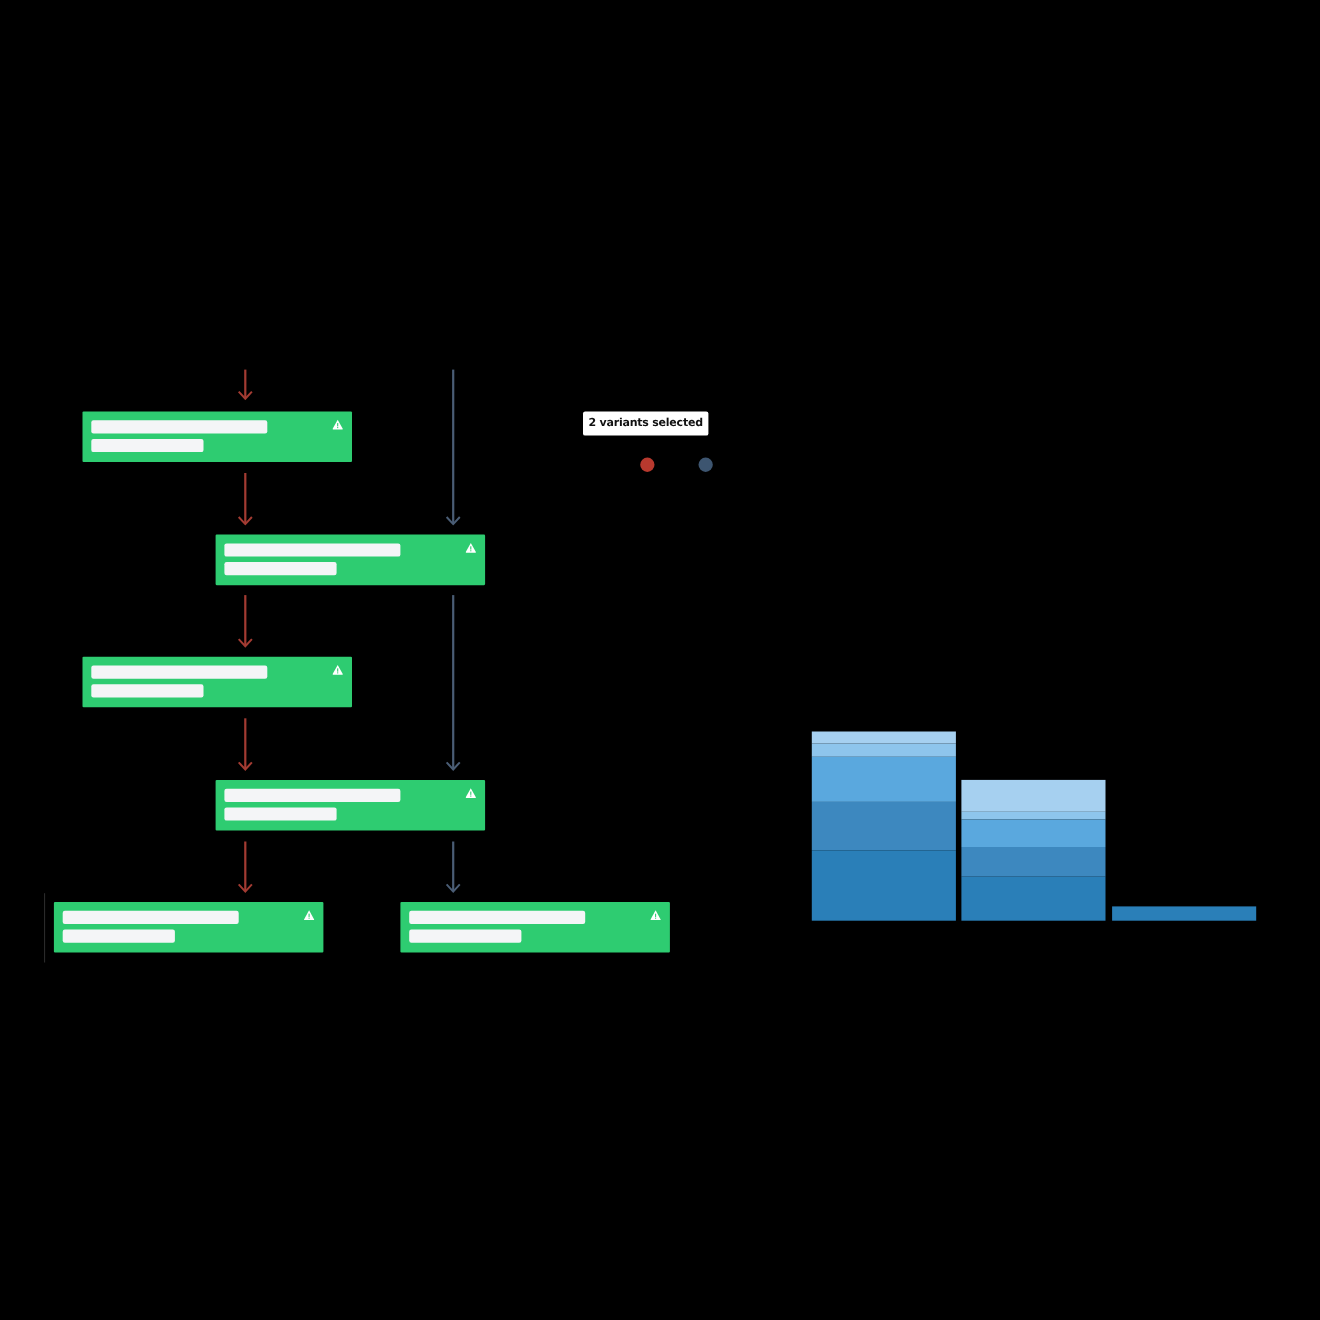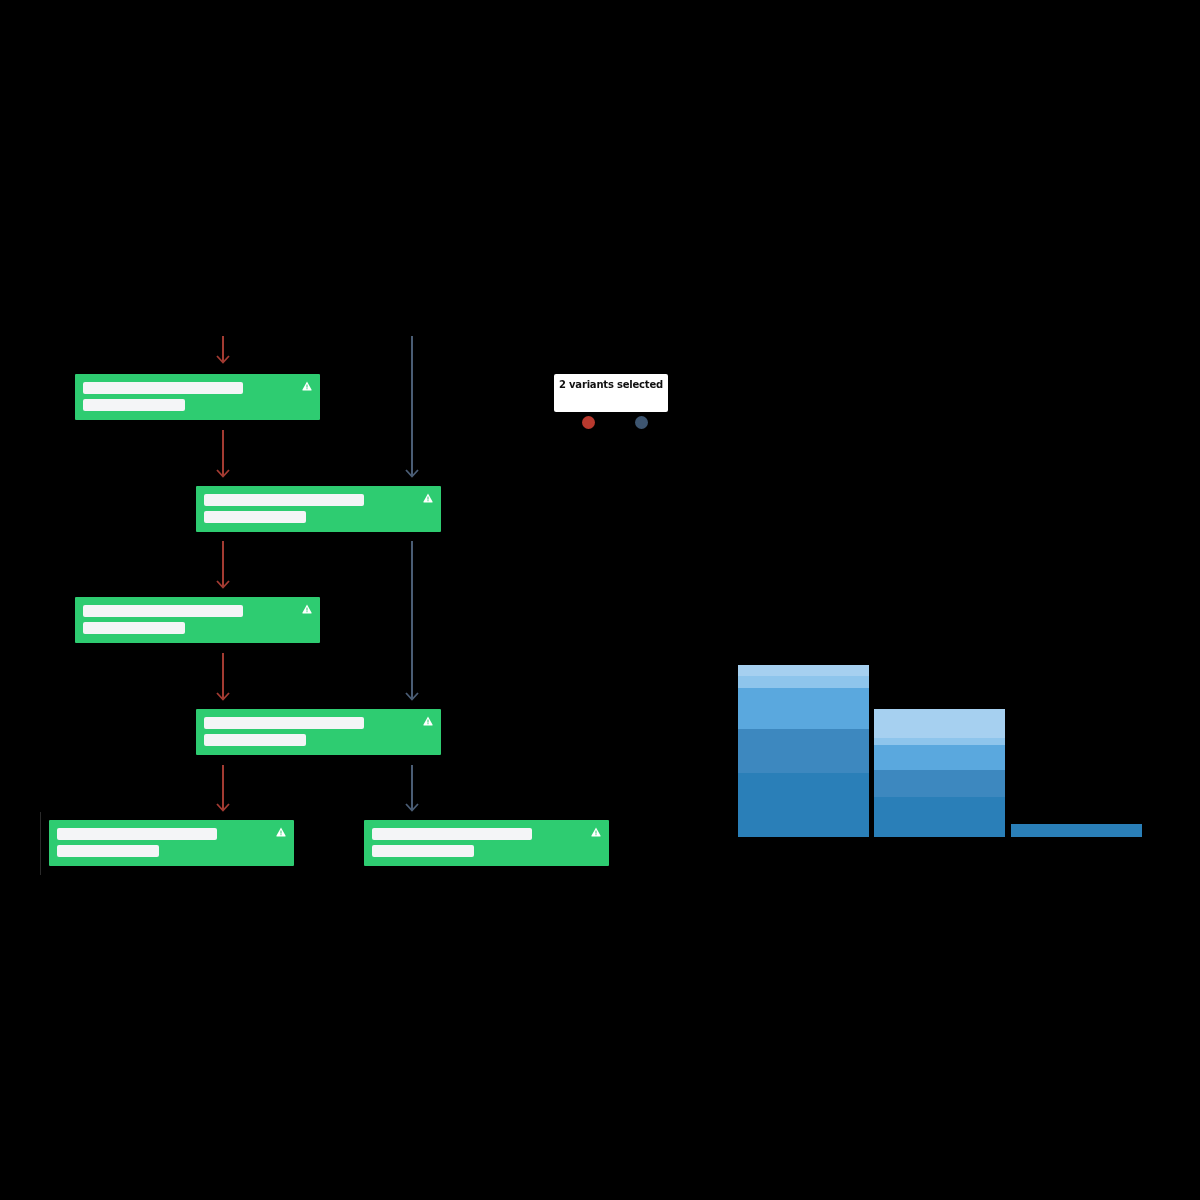--- a/index.html
+++ b/index.html
@@ -64,23 +64,23 @@
       width: 2px;
       bottom: 0;
     }
     .arrow svg {
       position: absolute;
       left: 0;
       bottom: -1px;
     }
     .tooltip {
       position: absolute;
-      left: 554px;
+      left: 530px;
       top: 374px;
-      height: 38px;
+      height: 22px;
       padding: 0 5px;
       background: #ffffff;
       color: #111111;
       font-size: 10px;
       font-weight: bold;
       line-height: 22px;
       border-radius: 2px;
       white-space: nowrap;
       font-family: "DejaVu Sans", sans-serif;
       letter-spacing: -0.2px;

